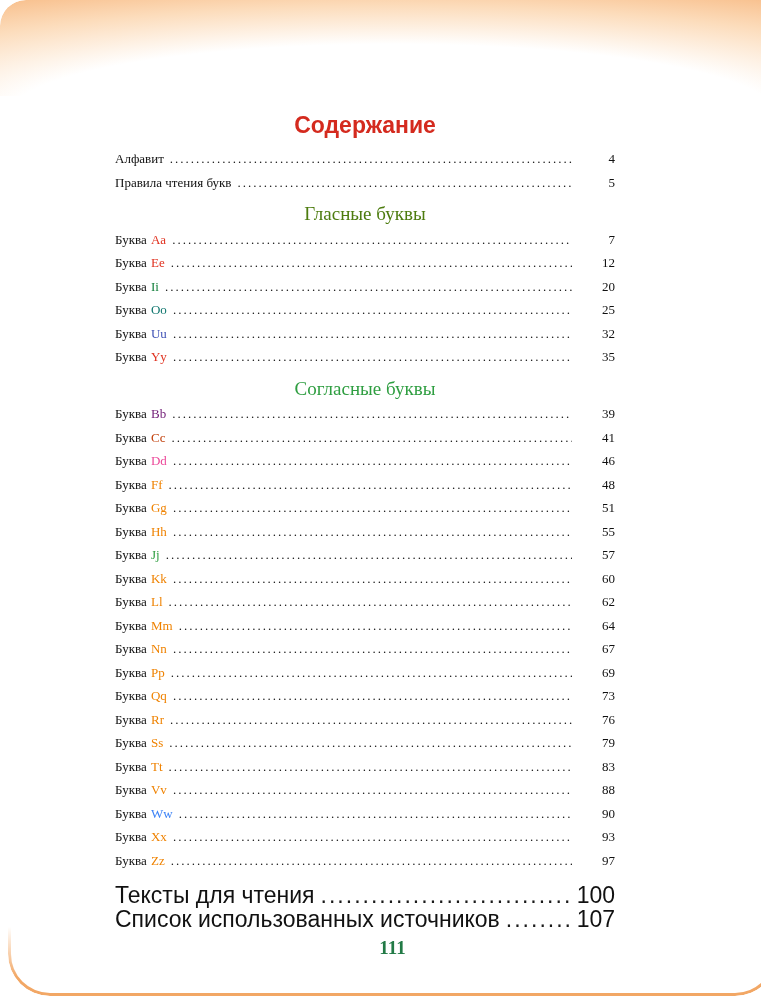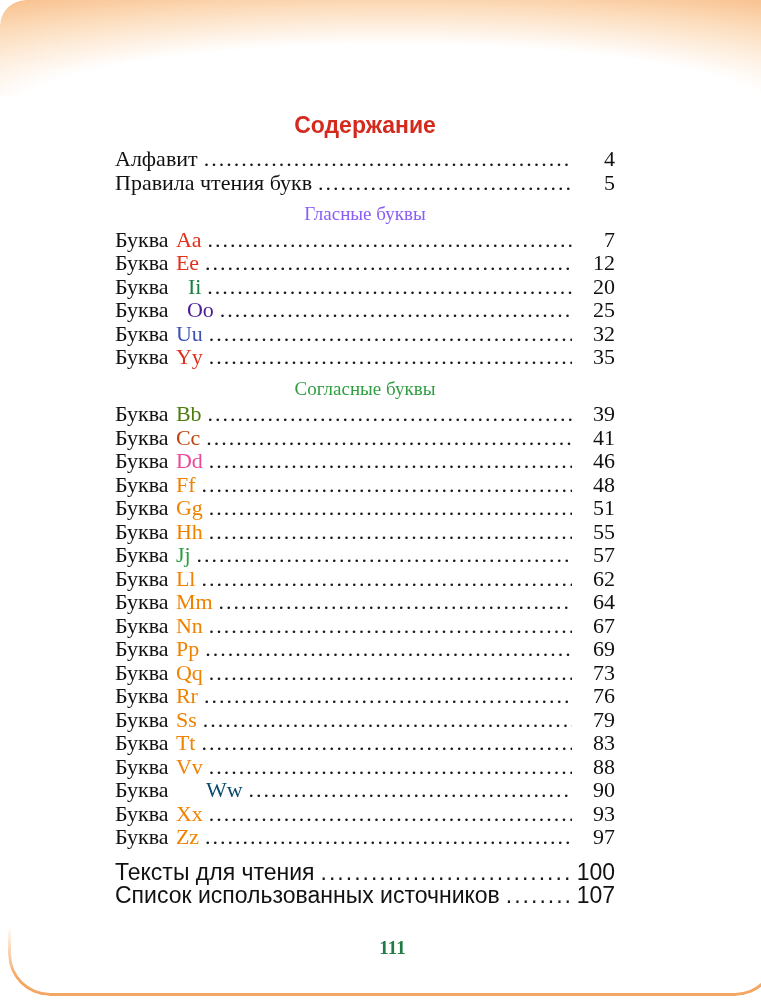--- a/index.html
+++ b/index.html
@@ -33,21 +33,21 @@
   .title {
     text-align:center;
     font-family:"Liberation Sans", sans-serif;
     font-weight:bold;
     font-size:23px;
     margin-bottom:8px;
   }
   .row {
     display:flex;
     align-items:baseline;
-    font-size:22px;
+    font-size:13px;
     line-height:23.5px;
     height:23.5px;
   }
   .sec-header {
     text-align:center;
     font-size:19px;
     line-height:23.5px;
     margin-top:8px;
     margin-bottom:2px;
   }
@@ -91,57 +91,57 @@
       <span class="lbl">Алфавит</span>
       <span class="leader"></span>
       <span class="pg">4</span>
     </div>
     <div class="row">
       <span class="lbl">Правила чтения букв</span>
       <span class="leader"></span>
       <span class="pg">5</span>
     </div>
 
-    <div class="sec-header" style="color: #8b5cf6;">Гласные буквы</div>
+    <div class="sec-header" style="color: #4d7c0f;">Гласные буквы</div>
 
     <div class="row">
       <span class="lbl"><span class="prefix">Буква</span><span class="letters" style="color: rgb(224, 48, 30);">Aa</span></span>
       <span class="leader"></span>
       <span class="pg">7</span>
     </div>
     <div class="row">
       <span class="lbl"><span class="prefix">Буква</span><span class="letters" style="color: rgb(224, 48, 30);">Ee</span></span>
       <span class="leader"></span>
       <span class="pg">12</span>
     </div>
     <div class="row">
-      <span class="lbl"><span class="prefix">Буква</span><span class="letters" style="color: #15803d; margin-left: 12px;">Ii</span></span>
+      <span class="lbl"><span class="prefix">Буква</span><span class="letters" style="color: #15803d;">Ii</span></span>
       <span class="leader"></span>
       <span class="pg">20</span>
     </div>
     <div class="row">
-      <span class="lbl"><span class="prefix">Буква</span><span class="letters" style="color: #4c1d95; margin-left: 11px;">Oo</span></span>
+      <span class="lbl"><span class="prefix">Буква</span><span class="letters" style="color: #0f766e;">Oo</span></span>
       <span class="leader"></span>
       <span class="pg">25</span>
     </div>
     <div class="row">
       <span class="lbl"><span class="prefix">Буква</span><span class="letters" style="color: rgb(63, 81, 181);">Uu</span></span>
       <span class="leader"></span>
       <span class="pg">32</span>
     </div>
     <div class="row">
       <span class="lbl"><span class="prefix">Буква</span><span class="letters" style="color: rgb(224, 48, 30);">Yy</span></span>
       <span class="leader"></span>
       <span class="pg">35</span>
     </div>
 
     <div class="sec-header" style="color: rgb(47, 158, 65);">Согласные буквы</div>
 
     <div class="row">
-      <span class="lbl"><span class="prefix">Буква</span><span class="letters" style="color: #4d7c0f;">Bb</span></span>
+      <span class="lbl"><span class="prefix">Буква</span><span class="letters" style="color: #701a75;">Bb</span></span>
       <span class="leader"></span>
       <span class="pg">39</span>
     </div>
     <div class="row">
       <span class="lbl"><span class="prefix">Буква</span><span class="letters" style="color: #c2410c;">Cc</span></span>
       <span class="leader"></span>
       <span class="pg">41</span>
     </div>
     <div class="row">
       <span class="lbl"><span class="prefix">Буква</span><span class="letters" style="color: #ec4899;">Dd</span></span>
@@ -162,20 +162,25 @@
       <span class="lbl"><span class="prefix">Буква</span><span class="letters" style="color: rgb(239, 130, 0);">Hh</span></span>
       <span class="leader"></span>
       <span class="pg">55</span>
     </div>
     <div class="row">
       <span class="lbl"><span class="prefix">Буква</span><span class="letters" style="color: rgb(47, 158, 65);">Jj</span></span>
       <span class="leader"></span>
       <span class="pg">57</span>
     </div>
     <div class="row">
+      <span class="lbl"><span class="prefix">Буква</span><span class="letters" style="color: rgb(239, 130, 0);">Kk</span></span>
+      <span class="leader"></span>
+      <span class="pg">60</span>
+    </div>
+    <div class="row">
       <span class="lbl"><span class="prefix">Буква</span><span class="letters" style="color: rgb(239, 130, 0);">Ll</span></span>
       <span class="leader"></span>
       <span class="pg">62</span>
     </div>
     <div class="row">
       <span class="lbl"><span class="prefix">Буква</span><span class="letters" style="color: rgb(239, 130, 0);">Mm</span></span>
       <span class="leader"></span>
       <span class="pg">64</span>
     </div>
     <div class="row">
@@ -207,21 +212,21 @@
       <span class="lbl"><span class="prefix">Буква</span><span class="letters" style="color: rgb(239, 130, 0);">Tt</span></span>
       <span class="leader"></span>
       <span class="pg">83</span>
     </div>
     <div class="row">
       <span class="lbl"><span class="prefix">Буква</span><span class="letters" style="color: rgb(239, 130, 0);">Vv</span></span>
       <span class="leader"></span>
       <span class="pg">88</span>
     </div>
     <div class="row">
-      <span class="lbl"><span class="prefix">Буква</span><span class="letters" style="color: #0c4a6e; margin-left: 30px;">Ww</span></span>
+      <span class="lbl"><span class="prefix">Буква</span><span class="letters" style="color: #3b82f6;">Ww</span></span>
       <span class="leader"></span>
       <span class="pg">90</span>
     </div>
     <div class="row">
       <span class="lbl"><span class="prefix">Буква</span><span class="letters" style="color: rgb(239, 130, 0);">Xx</span></span>
       <span class="leader"></span>
       <span class="pg">93</span>
     </div>
     <div class="row">
       <span class="lbl"><span class="prefix">Буква</span><span class="letters" style="color: rgb(239, 130, 0);">Zz</span></span>

